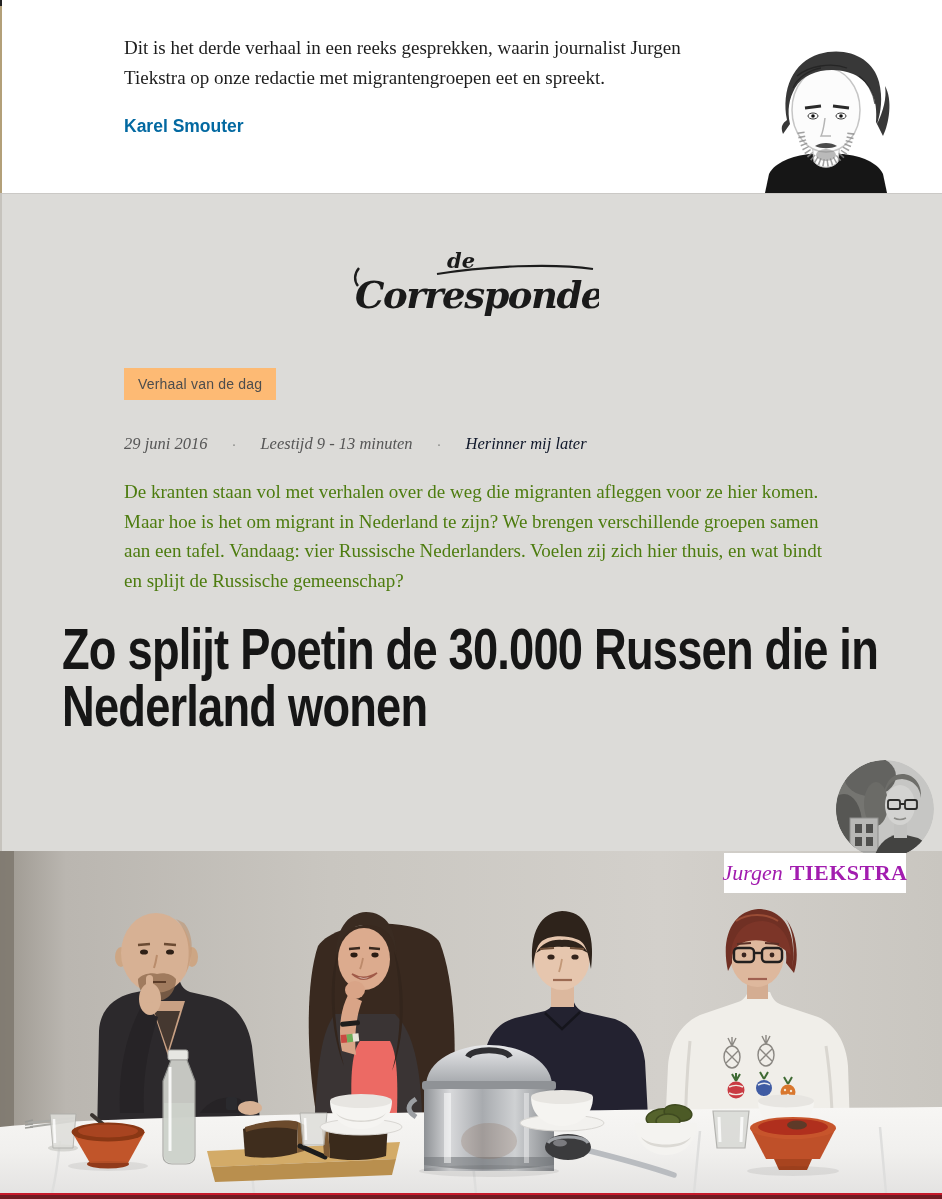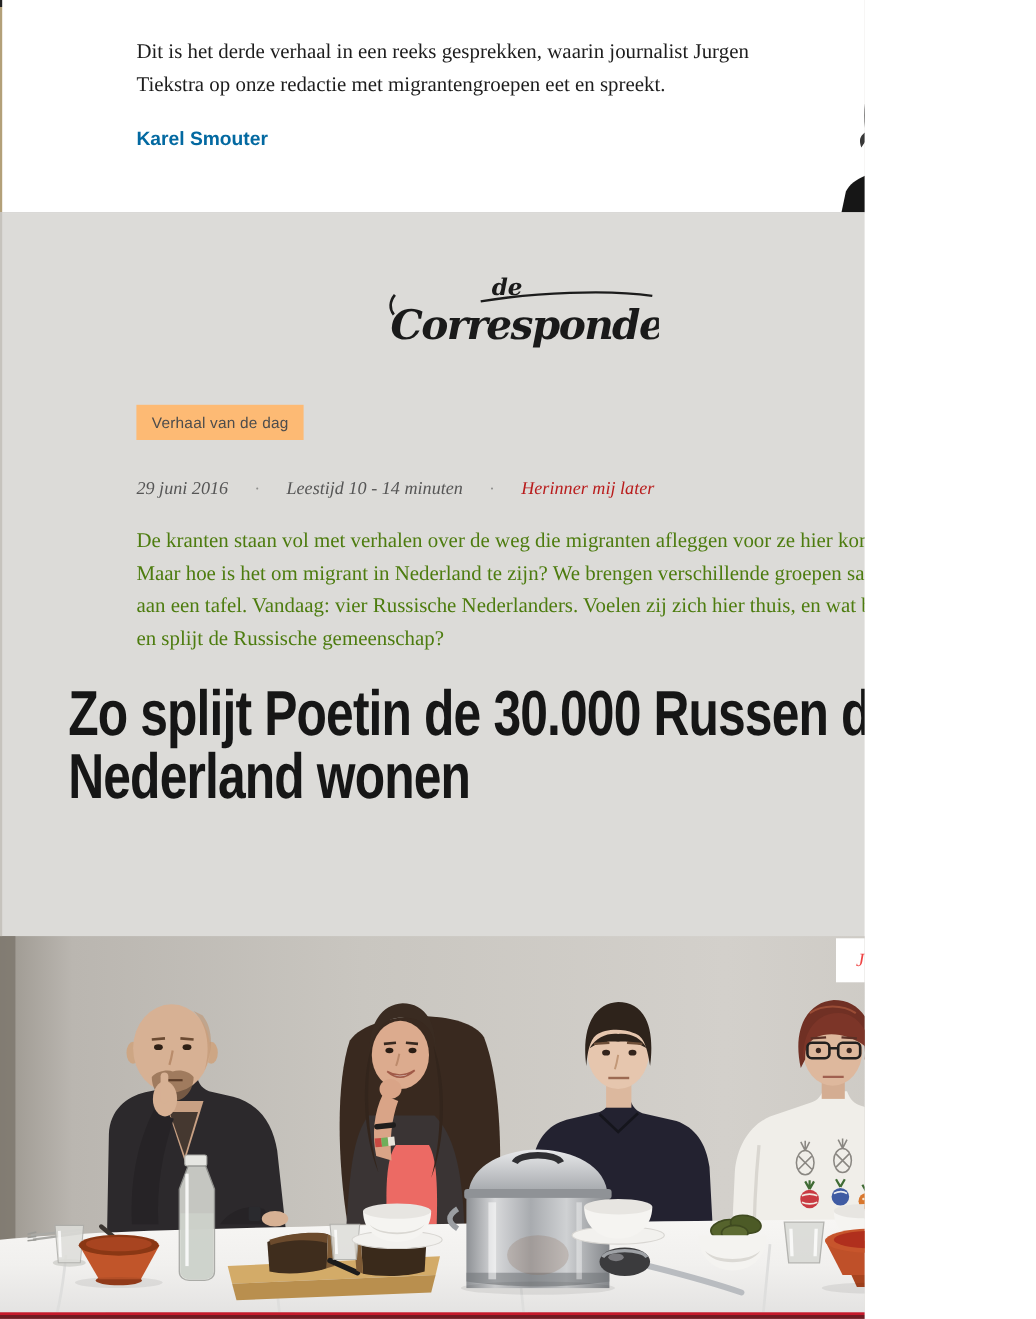--- a/index.html
+++ b/index.html
@@ -1,16 +1,16 @@
 <!DOCTYPE html>
 <html><head>
 <meta charset="utf-8">
 <style>
   html,body{margin:0;padding:0;background:#ffffff;}
-  .page{position:relative;width:786px;height:1199px;overflow:hidden;
+  .page{position:relative;width:942px;height:1199px;overflow:hidden;
         background:#dcdbd8;font-family:"Liberation Serif",serif;}
   
   .edge-strip{position:absolute;left:0;top:0;width:2px;height:851px;z-index:9;
       background:linear-gradient(to bottom,#222 0 6px,#b3a079 6px 193px,#c6c3bd 193px 100%);}
   
   .top-band{position:absolute;left:0;top:0;width:942px;height:193px;background:#ffffff;
       border-bottom:1px solid #cbc9c6;}
   .intro-text{position:absolute;left:124px;top:33px;width:620px;
       font-size:19px;line-height:30px;color:#1d1d1d;margin:0;}
   .author-name{position:absolute;left:124px;top:116px;margin:0;
@@ -19,32 +19,32 @@
       font-style:italic;font-size:16.5px;color:#222;}
   .sketch{position:absolute;left:735px;top:24px;width:182px;height:169px;}
   
   .logo{position:absolute;left:349px;top:242px;width:250px;height:80px;cursor:pointer;}
   .badge{position:absolute;left:124px;top:368px;background:#fdba74;color:#4d4d4d;
       font-family:"Liberation Sans",sans-serif;font-size:14px;letter-spacing:.2px;
       padding:8px 14px;cursor:pointer;}
   .meta{position:absolute;left:124px;top:420px;font-style:italic;font-size:16.5px;
       color:#565656;display:flex;align-items:flex-end;gap:24px;margin-top:14px;}
   .meta .dot{font-style:normal;color:#8f8f8d;font-size:15px;}
-  .meta .remind{color:#b91c1c;cursor:pointer;}
+  .meta .remind{color:#0f172a;cursor:pointer;}
   .lede{position:absolute;left:124px;top:477px;width:706px;margin:0;
       font-size:19px;line-height:29.5px;color:#4d7c0f;}
   .headline{position:absolute;left:62px;top:620px;width:1180px;margin:0;
       font-family:"Liberation Sans",sans-serif;font-weight:bold;font-size:58px;
       line-height:57px;letter-spacing:-1px;color:#161616;
       transform:scaleX(0.78);transform-origin:0 0;}
   .avatar{position:absolute;left:836px;top:760px;width:98px;height:98px;border-radius:50%;
       overflow:hidden;z-index:3;cursor:pointer;}
-  .photo-byline{position:absolute;left:760px;top:853px;width:182px;height:40px;background:#ffffff;
+  .photo-byline{position:absolute;left:724px;top:853px;width:182px;height:40px;background:#ffffff;
       z-index:4;display:flex;align-items:center;justify-content:center;gap:7px;
-      font-size:17px;color:#ef4444;}
+      font-size:22px;color:#a21caf;}
   .photo-byline .first{font-style:italic;}
   .photo-byline .last{font-weight:bold;letter-spacing:.5px;}
   .photo{position:absolute;left:0;top:851px;width:942px;height:342px;margin:0;z-index:1;}
   .bottom-bar{position:absolute;left:0;top:1193px;width:942px;height:6px;z-index:5;
       background:linear-gradient(to bottom,#c51a2b 0 2px,#701b22 2px 100%);}
 </style>
 </head>
 <body>
 
 <div class="page">
@@ -78,21 +78,21 @@
     <text x="98" y="26" font-family="'DejaVu Serif',serif" font-style="italic" font-weight="bold" font-size="21" fill="#1a1a1a">de</text>
     <path d="M88,32 C136,24 204,21 244,27" stroke="#1c1c1c" stroke-width="2.2" fill="none"></path>
     <text x="6" y="66" font-family="'DejaVu Serif',serif" font-style="italic" font-weight="bold" font-size="37" letter-spacing="-1.5" fill="#1a1a1a">Correspondent</text>
   </svg>
 
   <div class="badge">Verhaal van de dag</div>
 
   <div class="meta">
     <span>29 juni 2016</span>
     <span class="dot">·</span>
-    <span>Leestijd 10 - 14 minuten</span>
+    <span>Leestijd 9 - 13 minuten</span>
     <span class="dot">·</span>
     <span class="remind">Herinner mij later</span>
   </div>
 
   <p class="lede">De kranten staan vol met verhalen over de weg die migranten afleggen voor ze hier komen. Maar hoe is het om migrant in Nederland te zijn? We brengen verschillende groepen samen aan een tafel. Vandaag: vier Russische Nederlanders. Voelen zij zich hier thuis, en wat bindt en splijt de Russische gemeenschap?</p>
 
   <h1 class="headline">Zo splijt Poetin de 30.000 Russen die in Nederland wonen</h1>
 
   <div class="avatar">
     <svg viewBox="0 0 98 98" width="98" height="98">

